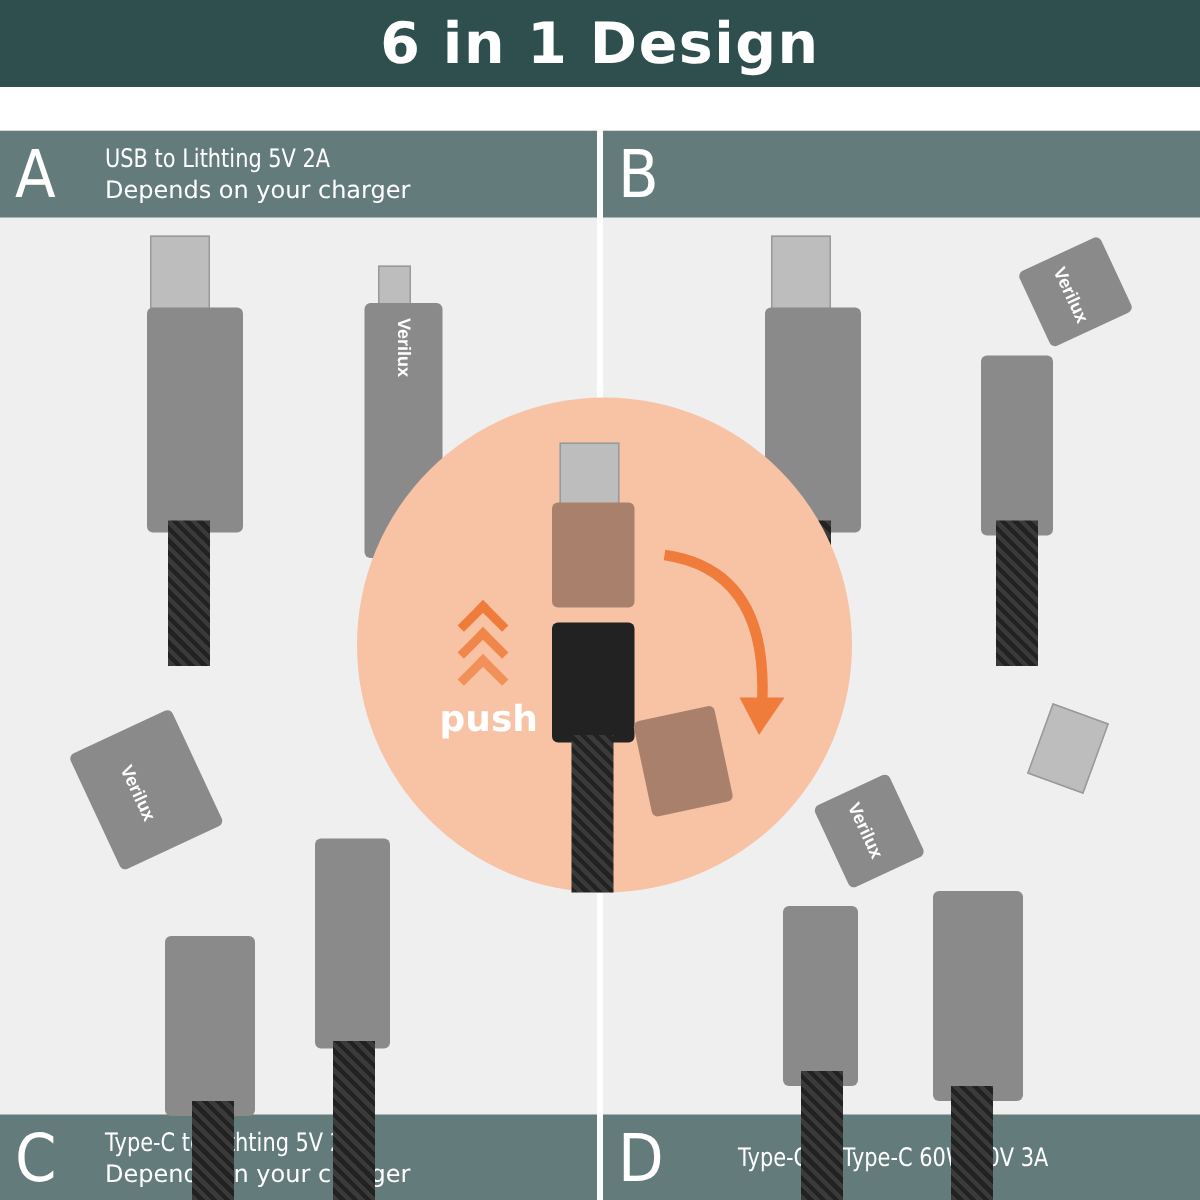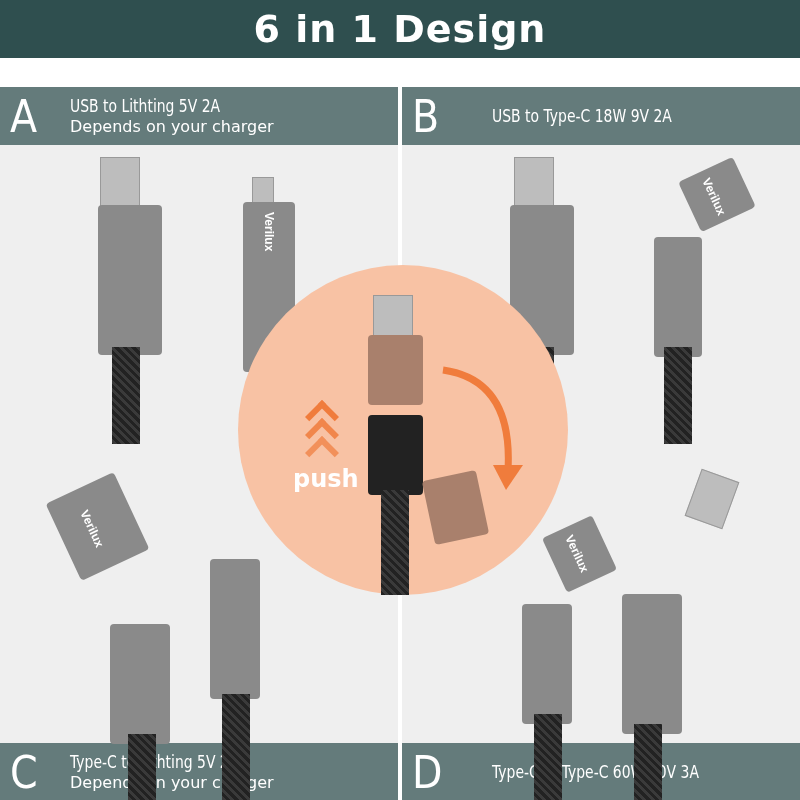--- a/index.html
+++ b/index.html
@@ -56,23 +56,20 @@
   <div class="cable" style="left:112px;top:260px;height:100px;"></div>
   <div class="plug" style="left:252px;top:90px;width:22px;height:28px;"></div>
   <div class="housing" style="left:243px;top:115px;width:52px;height:170px;"></div>
   <span class="brand" style="left:262px;top:125px;">Verilux</span>
   <div class="cable" style="left:253px;top:280px;height:80px;"></div>
 </div>
 
 <div class="quad b">
   <div class="band band-b">
     <span class="letter">B</span>
-    <div class="labels">
-      <span class="l1">USB to Type-C 18W 9V 2A</span>
-    </div>
   </div>
   <div class="plug" style="left:112px;top:70px;width:40px;height:50px;"></div>
   <div class="housing" style="left:108px;top:118px;width:64px;height:150px;"></div>
   <div class="cable" style="left:124px;top:260px;height:100px;"></div>
   <div class="housing" style="left:285px;top:80px;width:60px;height:55px;transform:rotate(-25deg);"></div>
   <span class="brand" style="left:305px;top:90px;transform:rotate(-25deg);">Verilux</span>
   <div class="housing" style="left:252px;top:150px;width:48px;height:120px;"></div>
   <div class="cable" style="left:262px;top:260px;height:100px;"></div>
 </div>
 

